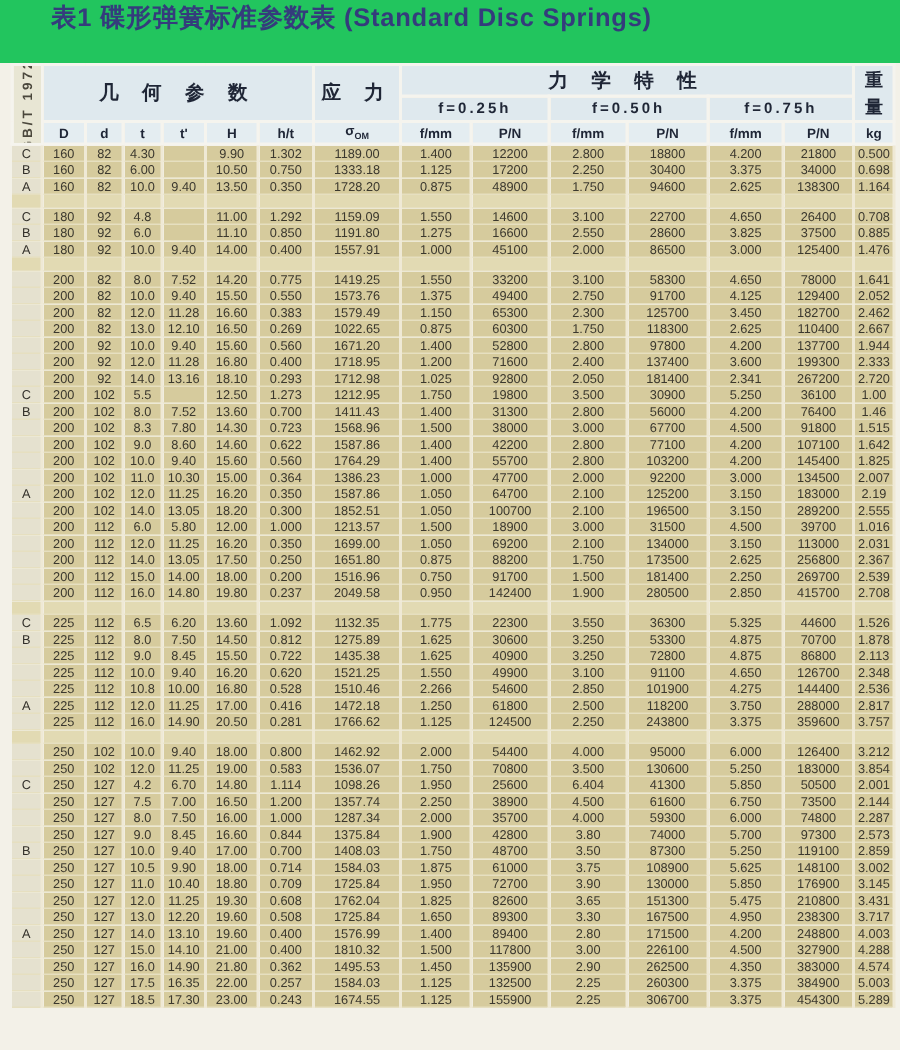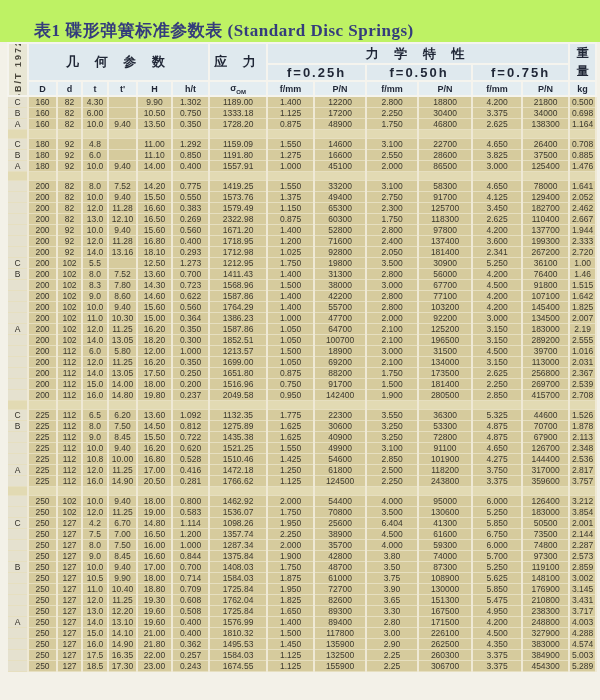--- a/index.html
+++ b/index.html
@@ -7,24 +7,23 @@
   body {
     background:#f3f1e8;
     font-family:"Liberation Sans", sans-serif;
     color:#37342c;
     overflow:hidden;
   }
   .page { width:600px; height:700px; position:relative; }
 
   .title-bar {
     height:42px;
-    display:flex; align-items:flex-end;
+    display:flex; align-items:flex-start;
     padding-left:34px;
-    background:#bef264;
-    font-family:Liberation Serif, serif;
+    background:#22c55e;
   }
   .title {
     font-size:17px; font-weight:bold; color:#343c7c;
     letter-spacing:0.5px; white-space:nowrap;
   }
 
   table.spec {
     border-collapse:collapse;
     table-layout:fixed;
     width:588px;
@@ -44,21 +43,21 @@
   th.gbt-cell { background:#e8e6d4; position:relative; width:20px; }
   .gbt {
     position:absolute; left:50%; top:50%;
     transform:translate(-50%,-50%) rotate(-90deg);
     white-space:nowrap;
     font-size:9px; letter-spacing:2px; color:#4a473c; font-weight:bold;
   }
   th.group { font-size:13px; letter-spacing:6px; height:26px; }
   th.group-mech { font-size:13px; letter-spacing:6px; }
   th.group-weight { font-size:12px; letter-spacing:0; line-height:1.5; }
-  th.deflect { font-size:13px; letter-spacing:2px; height:17px; }
+  th.deflect { font-size:10px; letter-spacing:2px; height:17px; }
   tr.subhead th { font-size:9px; height:15px; background:#e4edf1; letter-spacing:0; }
   .sigma-sub { font-size:6px; vertical-align:sub; }
 
   
   tbody td {
     background:#d6cb9d;
     border-right:2px solid #efe9d5;
     border-bottom:1px solid #e6dfc0;
     text-align:center;
     font-size:8.5px;
@@ -173,21 +172,21 @@
           <td>160</td>
           <td>82</td>
           <td>10.0</td>
           <td>9.40</td>
           <td>13.50</td>
           <td>0.350</td>
           <td>1728.20</td>
           <td>0.875</td>
           <td>48900</td>
           <td>1.750</td>
-          <td>46800</td>
+          <td>94600</td>
           <td>2.625</td>
           <td>138300</td>
           <td>1.164</td>
         </tr>
         <tr class="sep">
           <td class="type-col"></td>
           <td></td>
           <td></td>
           <td></td>
           <td></td>
@@ -322,21 +321,21 @@
           <td>2.462</td>
         </tr>
         <tr>
           <td class="type-col"></td>
           <td>200</td>
           <td>82</td>
           <td>13.0</td>
           <td>12.10</td>
           <td>16.50</td>
           <td>0.269</td>
-          <td>2322.98</td>
+          <td>1022.65</td>
           <td>0.875</td>
           <td>60300</td>
           <td>1.750</td>
           <td>118300</td>
           <td>2.625</td>
           <td>110400</td>
           <td>2.667</td>
         </tr>
         <tr>
           <td class="type-col"></td>
@@ -668,21 +667,21 @@
           <td>9.0</td>
           <td>8.45</td>
           <td>15.50</td>
           <td>0.722</td>
           <td>1435.38</td>
           <td>1.625</td>
           <td>40900</td>
           <td>3.250</td>
           <td>72800</td>
           <td>4.875</td>
-          <td>67900</td>
+          <td>86800</td>
           <td>2.113</td>
         </tr>
         <tr>
           <td class="type-col"></td>
           <td>225</td>
           <td>112</td>
           <td>10.0</td>
           <td>9.40</td>
           <td>16.20</td>
           <td>0.620</td>
@@ -697,21 +696,21 @@
         </tr>
         <tr>
           <td class="type-col"></td>
           <td>225</td>
           <td>112</td>
           <td>10.8</td>
           <td>10.00</td>
           <td>16.80</td>
           <td>0.528</td>
           <td>1510.46</td>
-          <td>1.425</td>
+          <td>2.266</td>
           <td>54600</td>
           <td>2.850</td>
           <td>101900</td>
           <td>4.275</td>
           <td>144400</td>
           <td>2.536</td>
         </tr>
         <tr>
           <td class="type-col">A</td>
           <td>225</td>
@@ -719,21 +718,21 @@
           <td>12.0</td>
           <td>11.25</td>
           <td>17.00</td>
           <td>0.416</td>
           <td>1472.18</td>
           <td>1.250</td>
           <td>61800</td>
           <td>2.500</td>
           <td>118200</td>
           <td>3.750</td>
-          <td>317000</td>
+          <td>288000</td>
           <td>2.817</td>
         </tr>
         <tr>
           <td class="type-col"></td>
           <td>225</td>
           <td>112</td>
           <td>16.0</td>
           <td>14.90</td>
           <td>20.50</td>
           <td>0.281</td>

